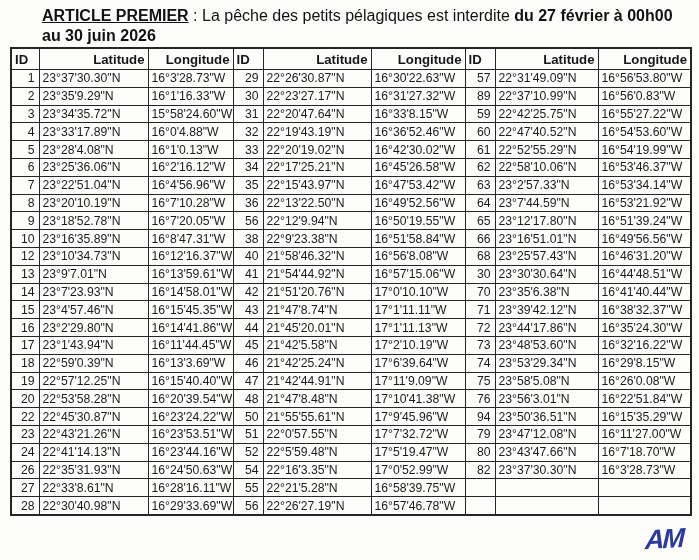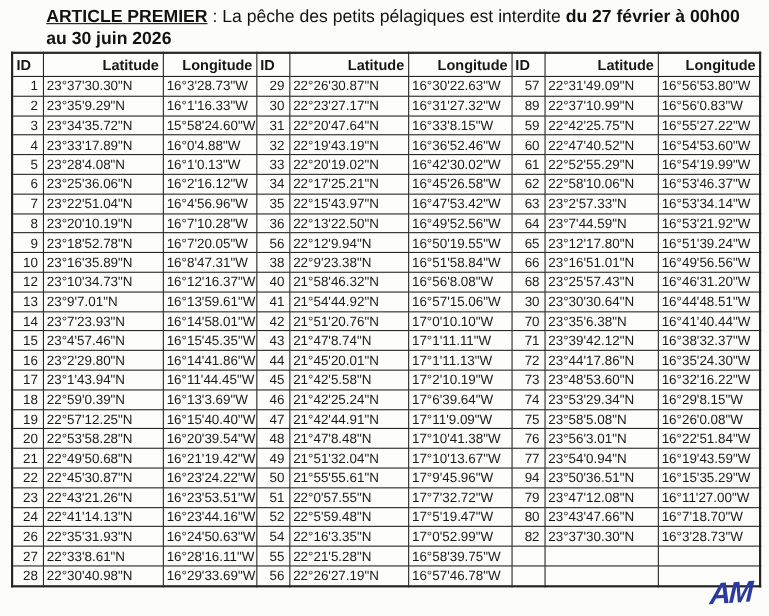--- a/index.html
+++ b/index.html
@@ -298,31 +298,20 @@
         <td class="col-lat">22°53'58.28"N</td>
         <td class="col-lon">16°20'39.54"W</td>
         <td class="col-id">48</td>
         <td class="col-lat">21°47'8.48"N</td>
         <td class="col-lon">17°10'41.38"W</td>
         <td class="col-id">76</td>
         <td class="col-lat">23°56'3.01"N</td>
         <td class="col-lon">16°22'51.84"W</td>
       </tr>
       <tr>
-        <td class="col-id">21</td>
-        <td class="col-lat">22°49'50.68"N</td>
-        <td class="col-lon">16°21'19.42"W</td>
-        <td class="col-id">49</td>
-        <td class="col-lat">21°51'32.04"N</td>
-        <td class="col-lon">17°10'13.67"W</td>
-        <td class="col-id">77</td>
-        <td class="col-lat">23°54'0.94"N</td>
-        <td class="col-lon">16°19'43.59"W</td>
-      </tr>
-      <tr>
         <td class="col-id">22</td>
         <td class="col-lat">22°45'30.87"N</td>
         <td class="col-lon">16°23'24.22"W</td>
         <td class="col-id">50</td>
         <td class="col-lat">21°55'55.61"N</td>
         <td class="col-lon">17°9'45.96"W</td>
         <td class="col-id">94</td>
         <td class="col-lat">23°50'36.51"N</td>
         <td class="col-lon">16°15'35.29"W</td>
       </tr>

